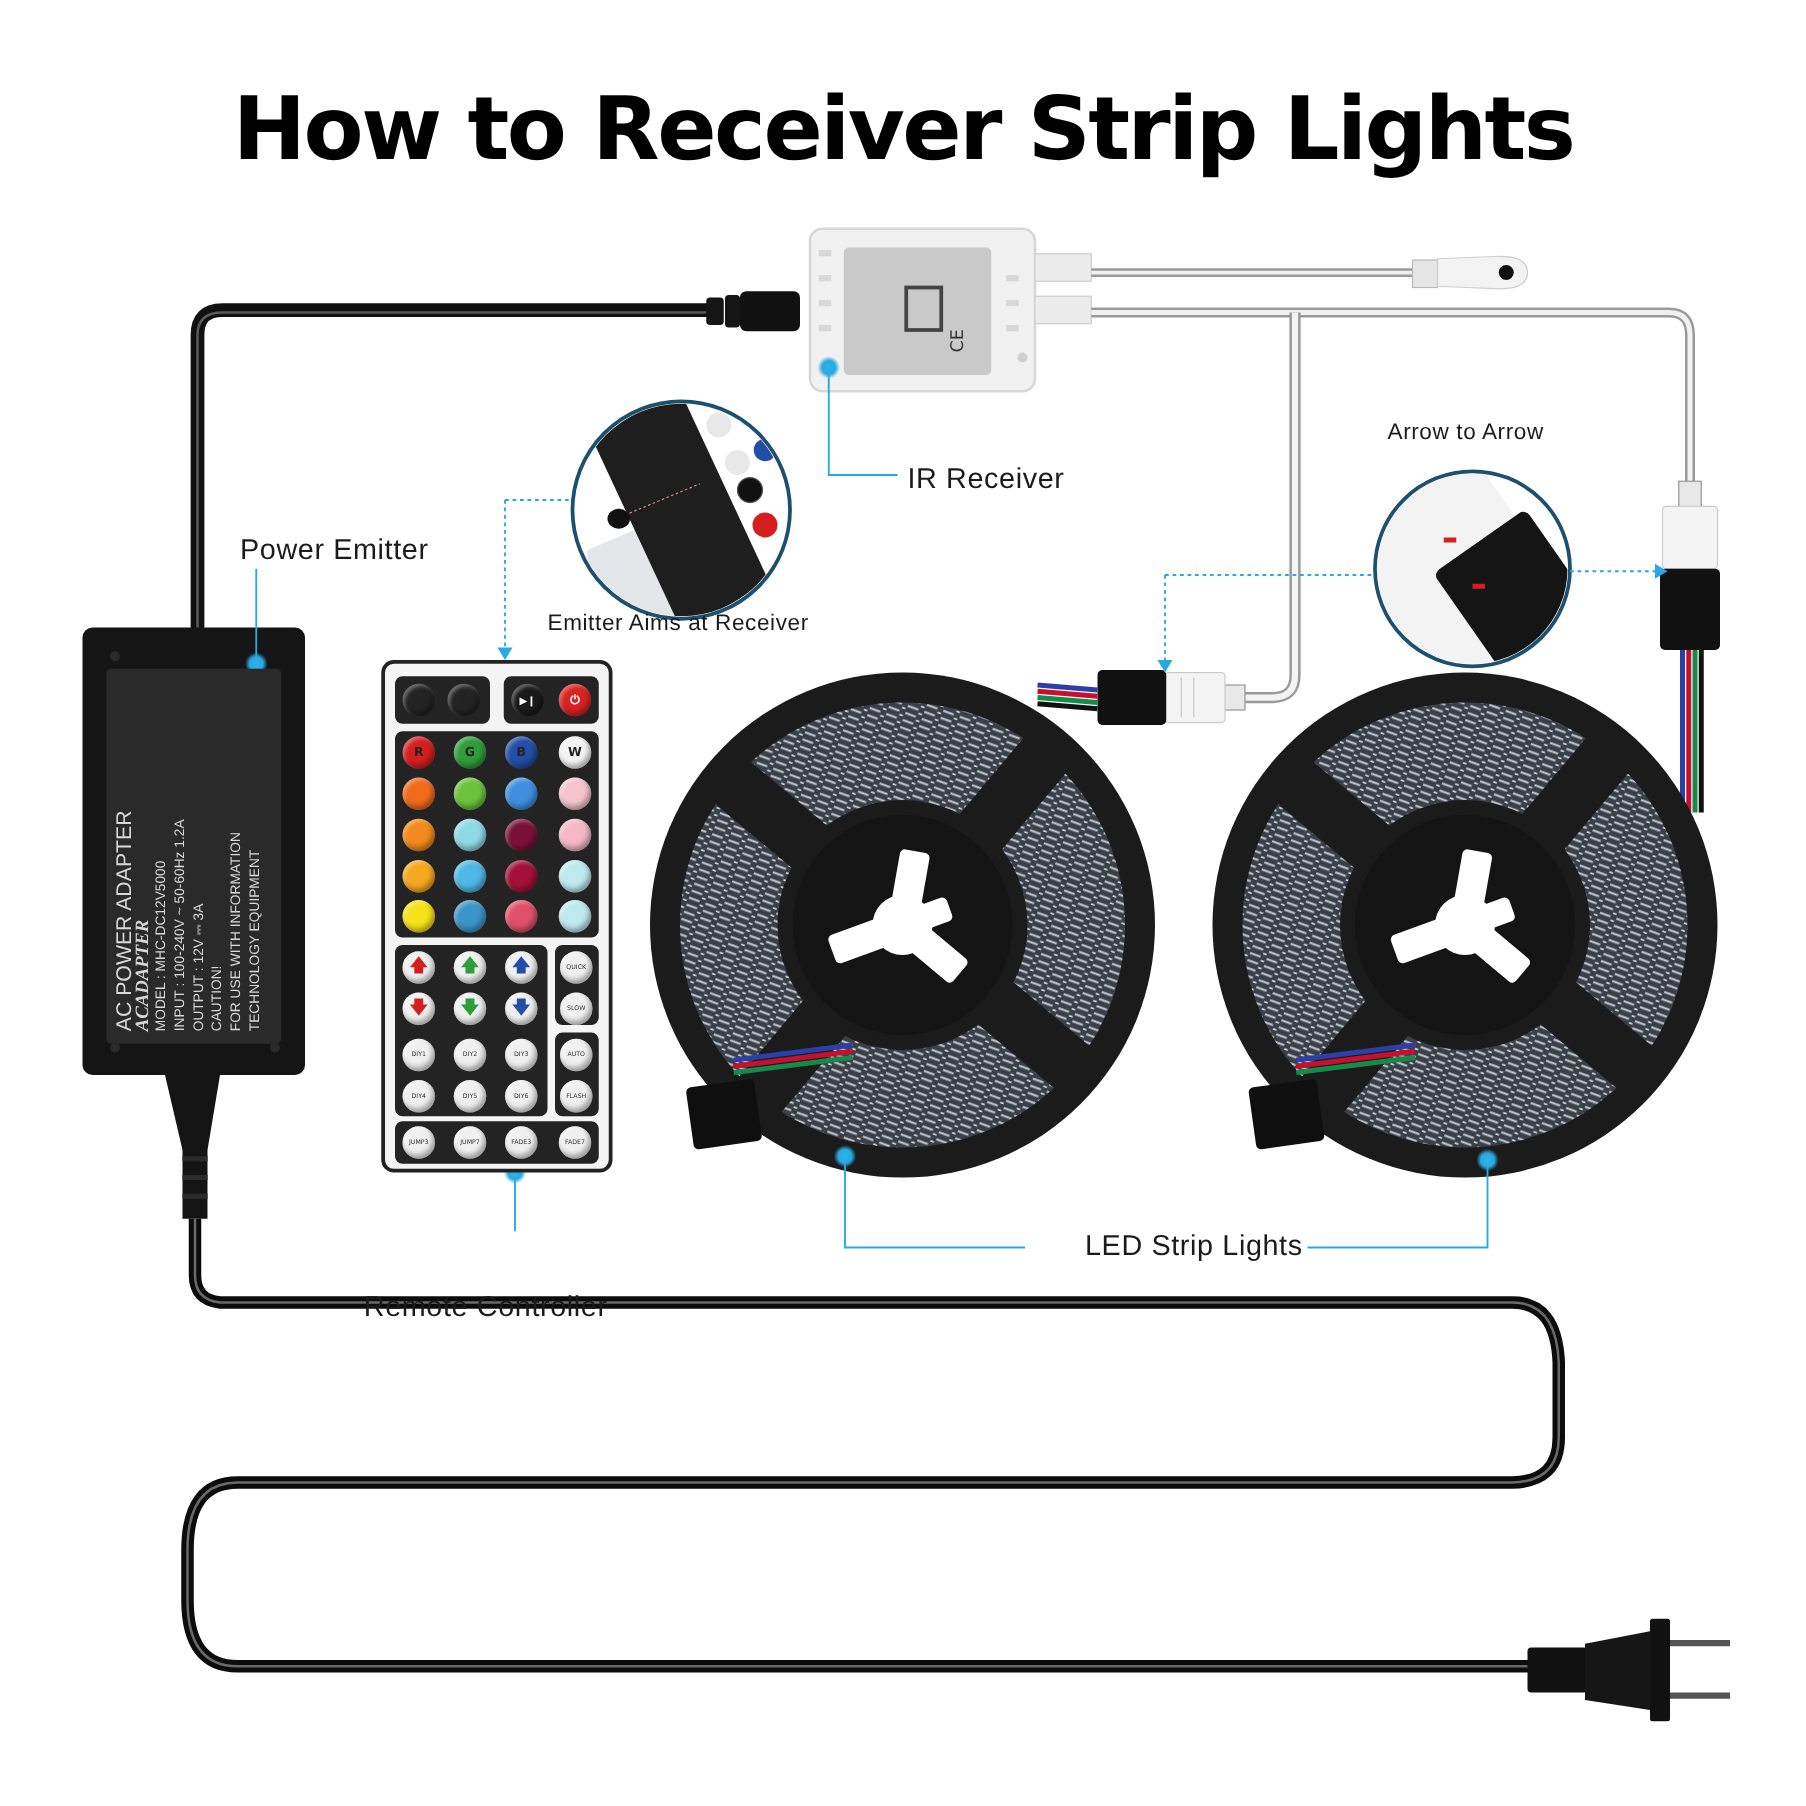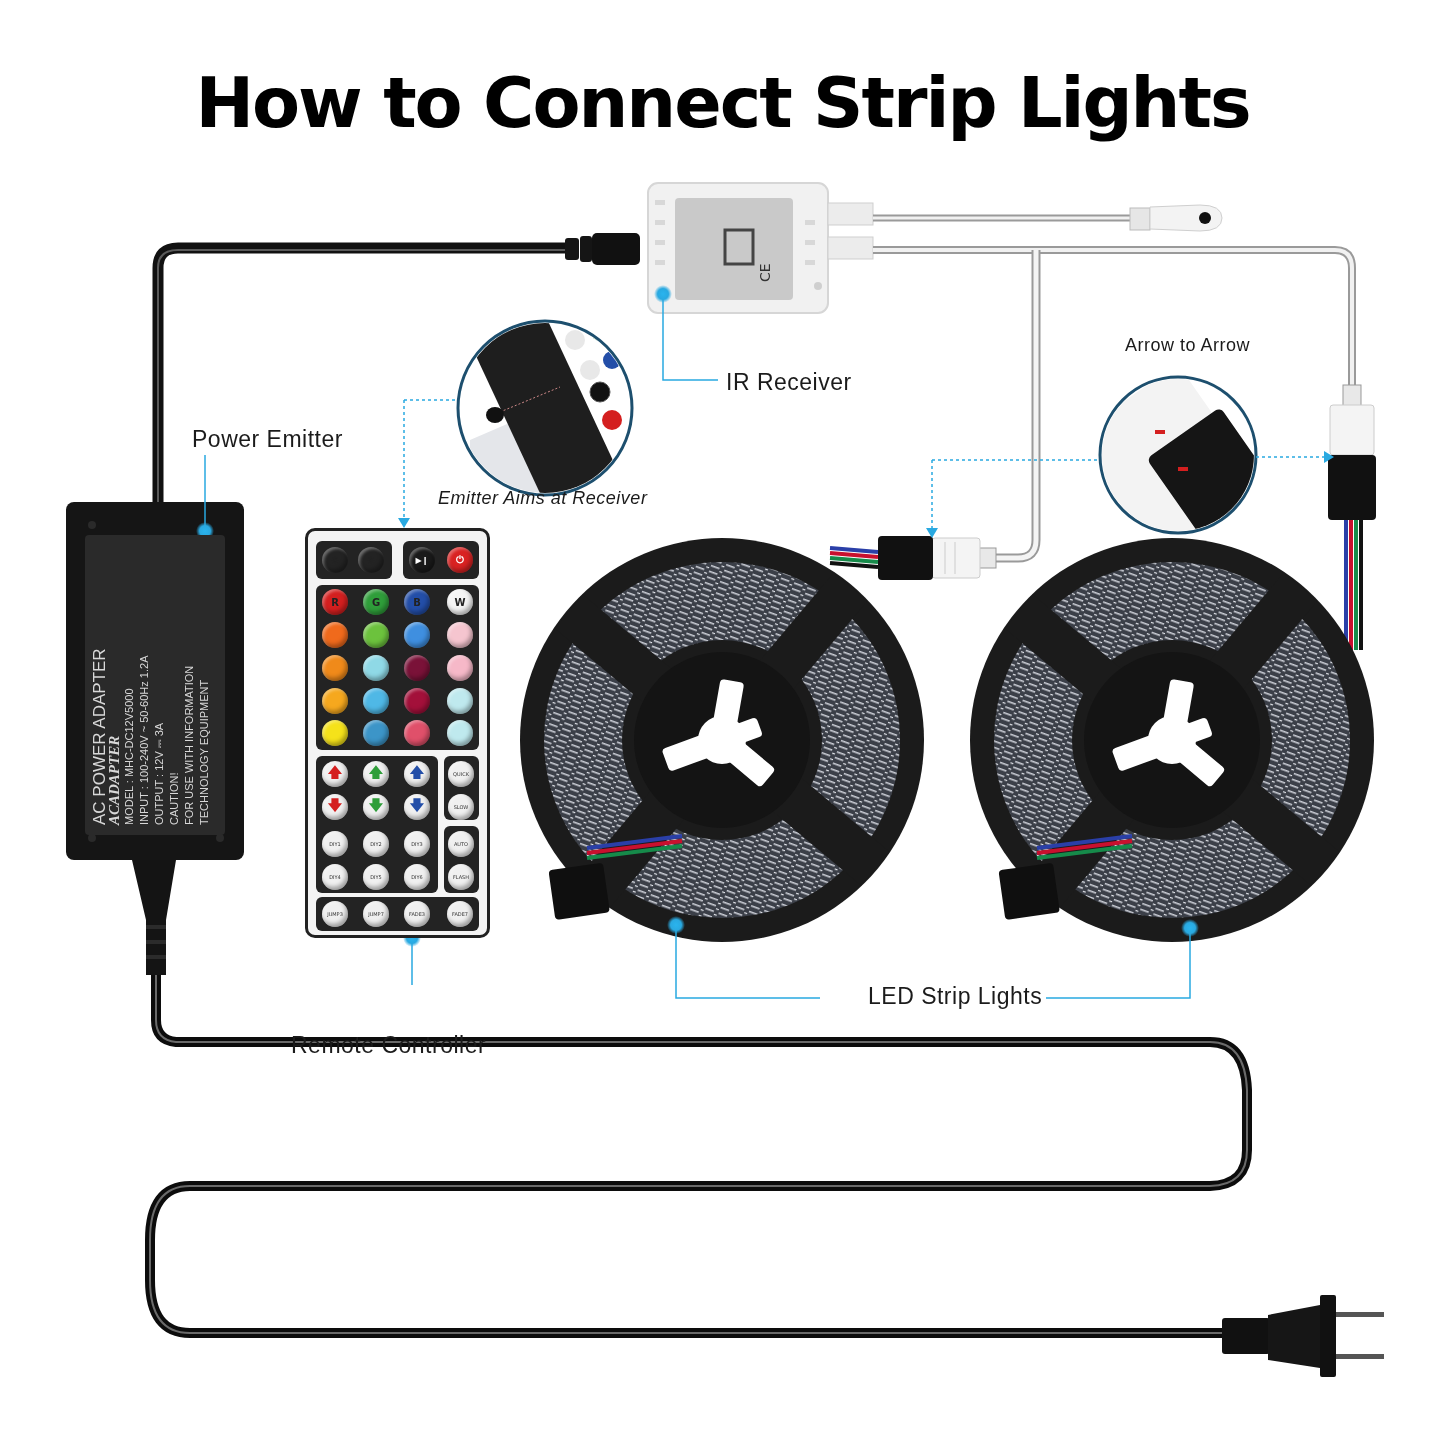--- a/index.html
+++ b/index.html
@@ -25,21 +25,21 @@
                      background: #2a2a2a; border-radius: 4px; }
     .adapter-text { position: absolute; left: 92px; top: 825px; transform-origin: 0 0;
                     transform: rotate(-90deg); color: #d8d8d8; font-size: 11px; line-height: 15px;
                     width: 290px; font-family: "Liberation Sans", sans-serif; }
     .adapter-text .big { font-size: 17px; font-weight: normal; }
     .adapter-text .ital { font-family: "Liberation Serif", serif; font-style: italic; font-weight: bold; font-size: 15px; }
   </style>
 </head>
 <body>
 
-<div class="title">How to Connect Strip Lights</div>
+<div class="title">How to Receiver Strip Lights</div>
 
 <svg class="stage" width="1445" height="1445" viewBox="0 0 1445 1445">
   <defs>
     <linearGradient id="cableBlk" x1="0" y1="0" x2="0" y2="1">
       <stop offset="0" stop-color="#000"></stop>
         <stop offset="0.45" stop-color="#555"></stop>
         <stop offset="1" stop-color="#000"></stop>
     </linearGradient>
     <linearGradient id="cableWht" x1="0" y1="0" x2="0" y2="1">
       <stop offset="0" stop-color="#cfcfcf"></stop>
@@ -318,16 +318,16 @@
   <div class="rbtn txt" style="left:96px;top:333px;">DIY6</div>
 
   <div class="rbtn txt" style="left:14px;top:370px;">JUMP3</div>
   <div class="rbtn txt" style="left:55px;top:370px;">JUMP7</div>
   <div class="rbtn txt" style="left:96px;top:370px;">FADE3</div>
   <div class="rbtn txt" style="left:139px;top:370px;">FADE7</div>
 </div>
 
 <div class="lbl md" style="left:192px;top:426px;">Power Emitter</div>
 <div class="lbl md" style="left:726px;top:369px;">IR Receiver</div>
-<div class="lbl sm" style="left:438px;top:488px;font-style:italic;">Emitter Aims at Receiver</div>
-<div class="lbl sm" style="left:1110px;top:335px;margin-left:15px;">Arrow to Arrow</div>
+<div class="lbl sm" style="left:438px;top:488px;">Emitter Aims at Receiver</div>
+<div class="lbl sm" style="left:1110px;top:335px;">Arrow to Arrow</div>
 <div class="lbl md" style="left:291px;top:1032px;">Remote Controller</div>
 <div class="lbl md" style="left:868px;top:983px;">LED Strip Lights</div>
 
 </body></html>

